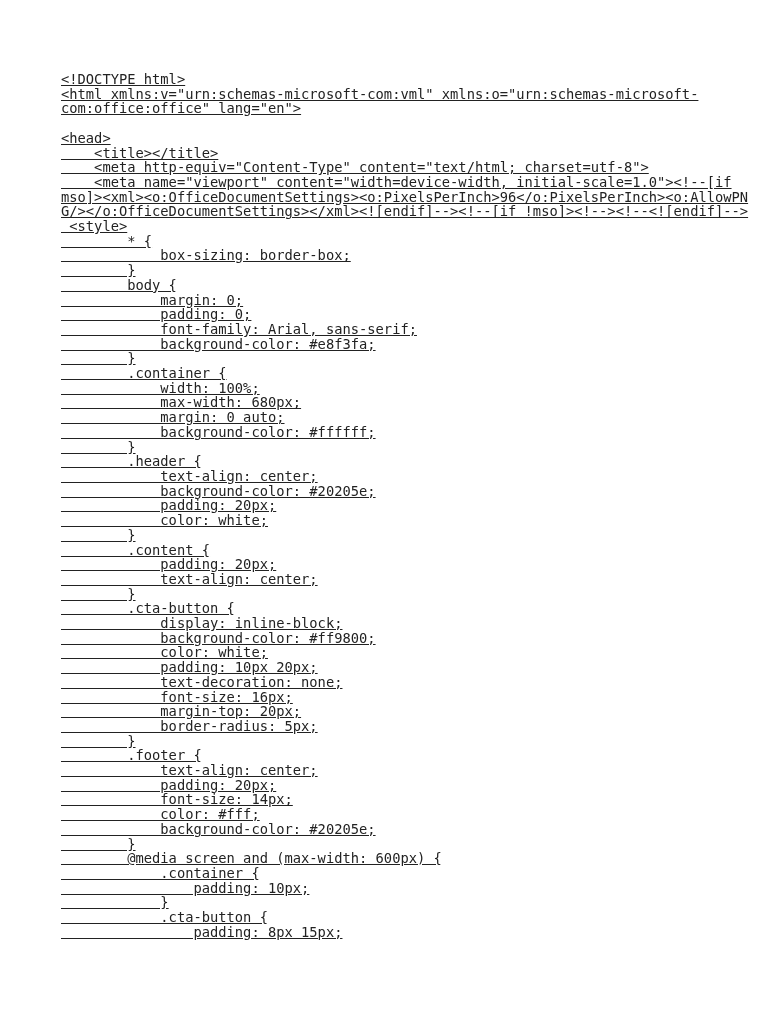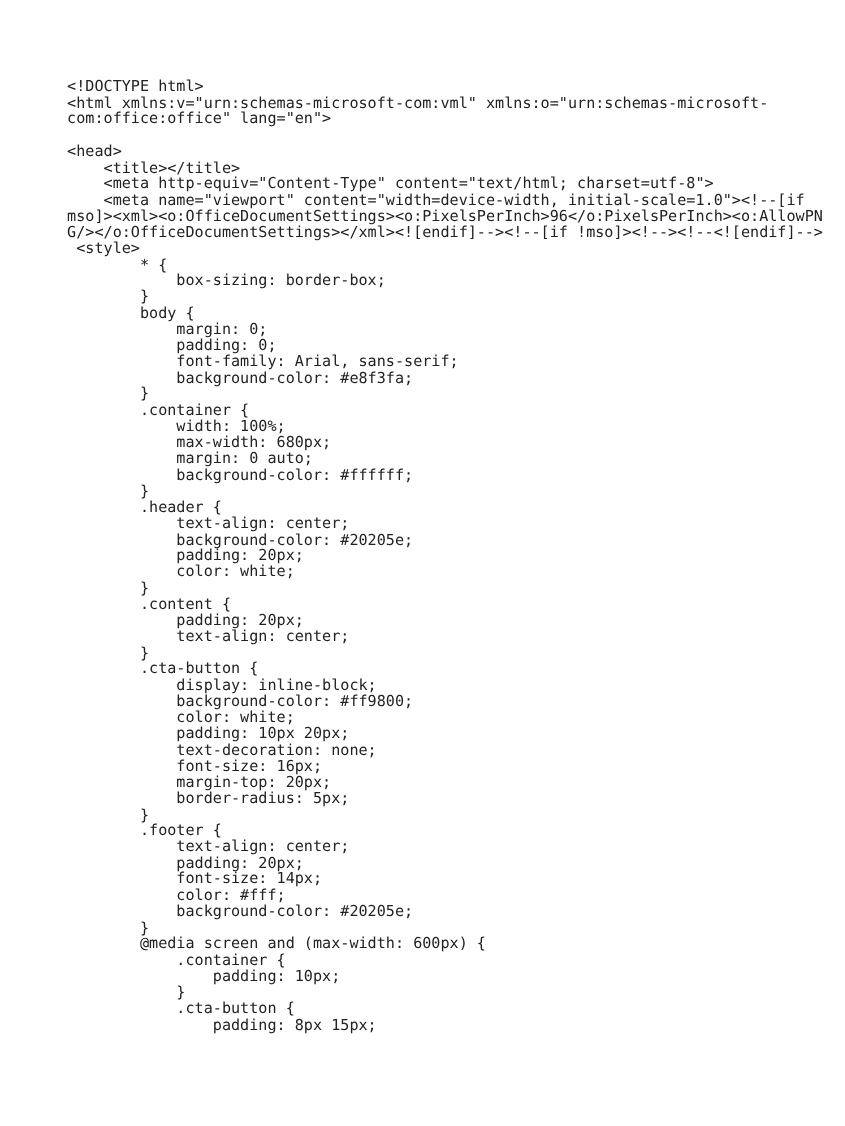--- a/index.html
+++ b/index.html
@@ -1,15 +1,15 @@
 <!DOCTYPE html>
 <html><head>
   <meta charset="utf-8">
   <style>
-    * { box-sizing: border-box; margin: 0; padding: 0; }
+    * { box-sizing: border-box; margin: 0; padding: 0; text-decoration: underline; }
     html, body {
       width: 768px;
       height: 1024px;
       overflow: hidden;
     }
     body {
       background: #ffffff;
       font-family: "DejaVu Sans Mono", monospace;
     }
     .doc-page {

